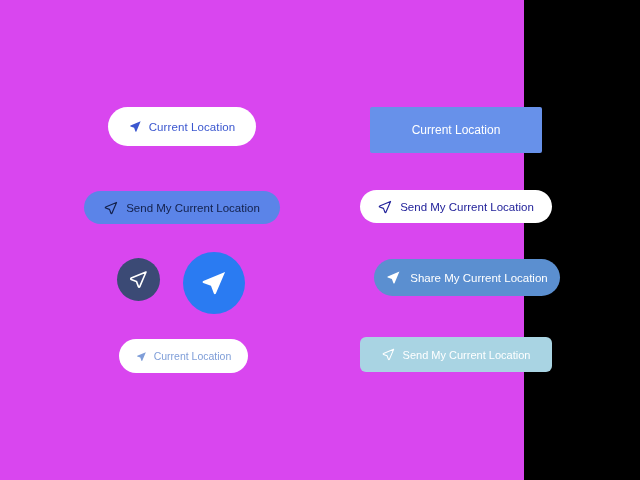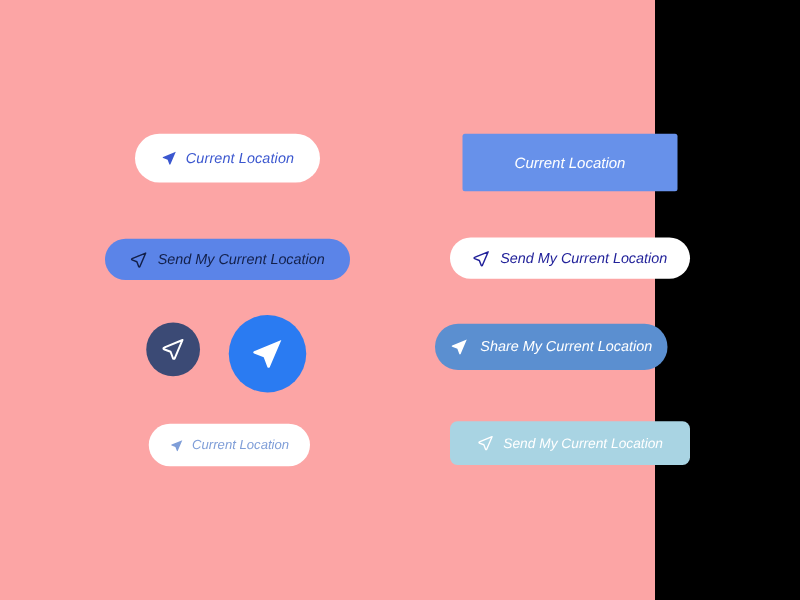--- a/index.html
+++ b/index.html
@@ -13,22 +13,21 @@
     overflow: hidden;
     font-family: "Liberation Sans", sans-serif;
     position: relative;
   }
 
   #stage {
     position: absolute;
     left: 0; top: 0;
     width: 524px;
     height: 480px;
-    background: #fca5a5;
-    font-style: italic;
+    background: #d946ef;
   }
 
   .btn {
     position: absolute;
     display: flex;
     align-items: center;
     justify-content: center;
     box-sizing: border-box;
     white-space: nowrap;
     user-select: none;
@@ -108,21 +107,21 @@
   #btn-send-circle-large {
     left: 183px;
     top: 252px;
     width: 62px;
     height: 62px;
     background: #2a7bf2;
     border-radius: 50%;
   }
 
   #btn-share-my-current-location {
-    left: 348px;
+    left: 374px;
     top: 259px;
     width: 186px;
     height: 37px;
     background: #5b8fd0;
     border-radius: 19px;
     gap: 9px;
     font-size: 11.5px;
     color: #ffffff;
   }
 

